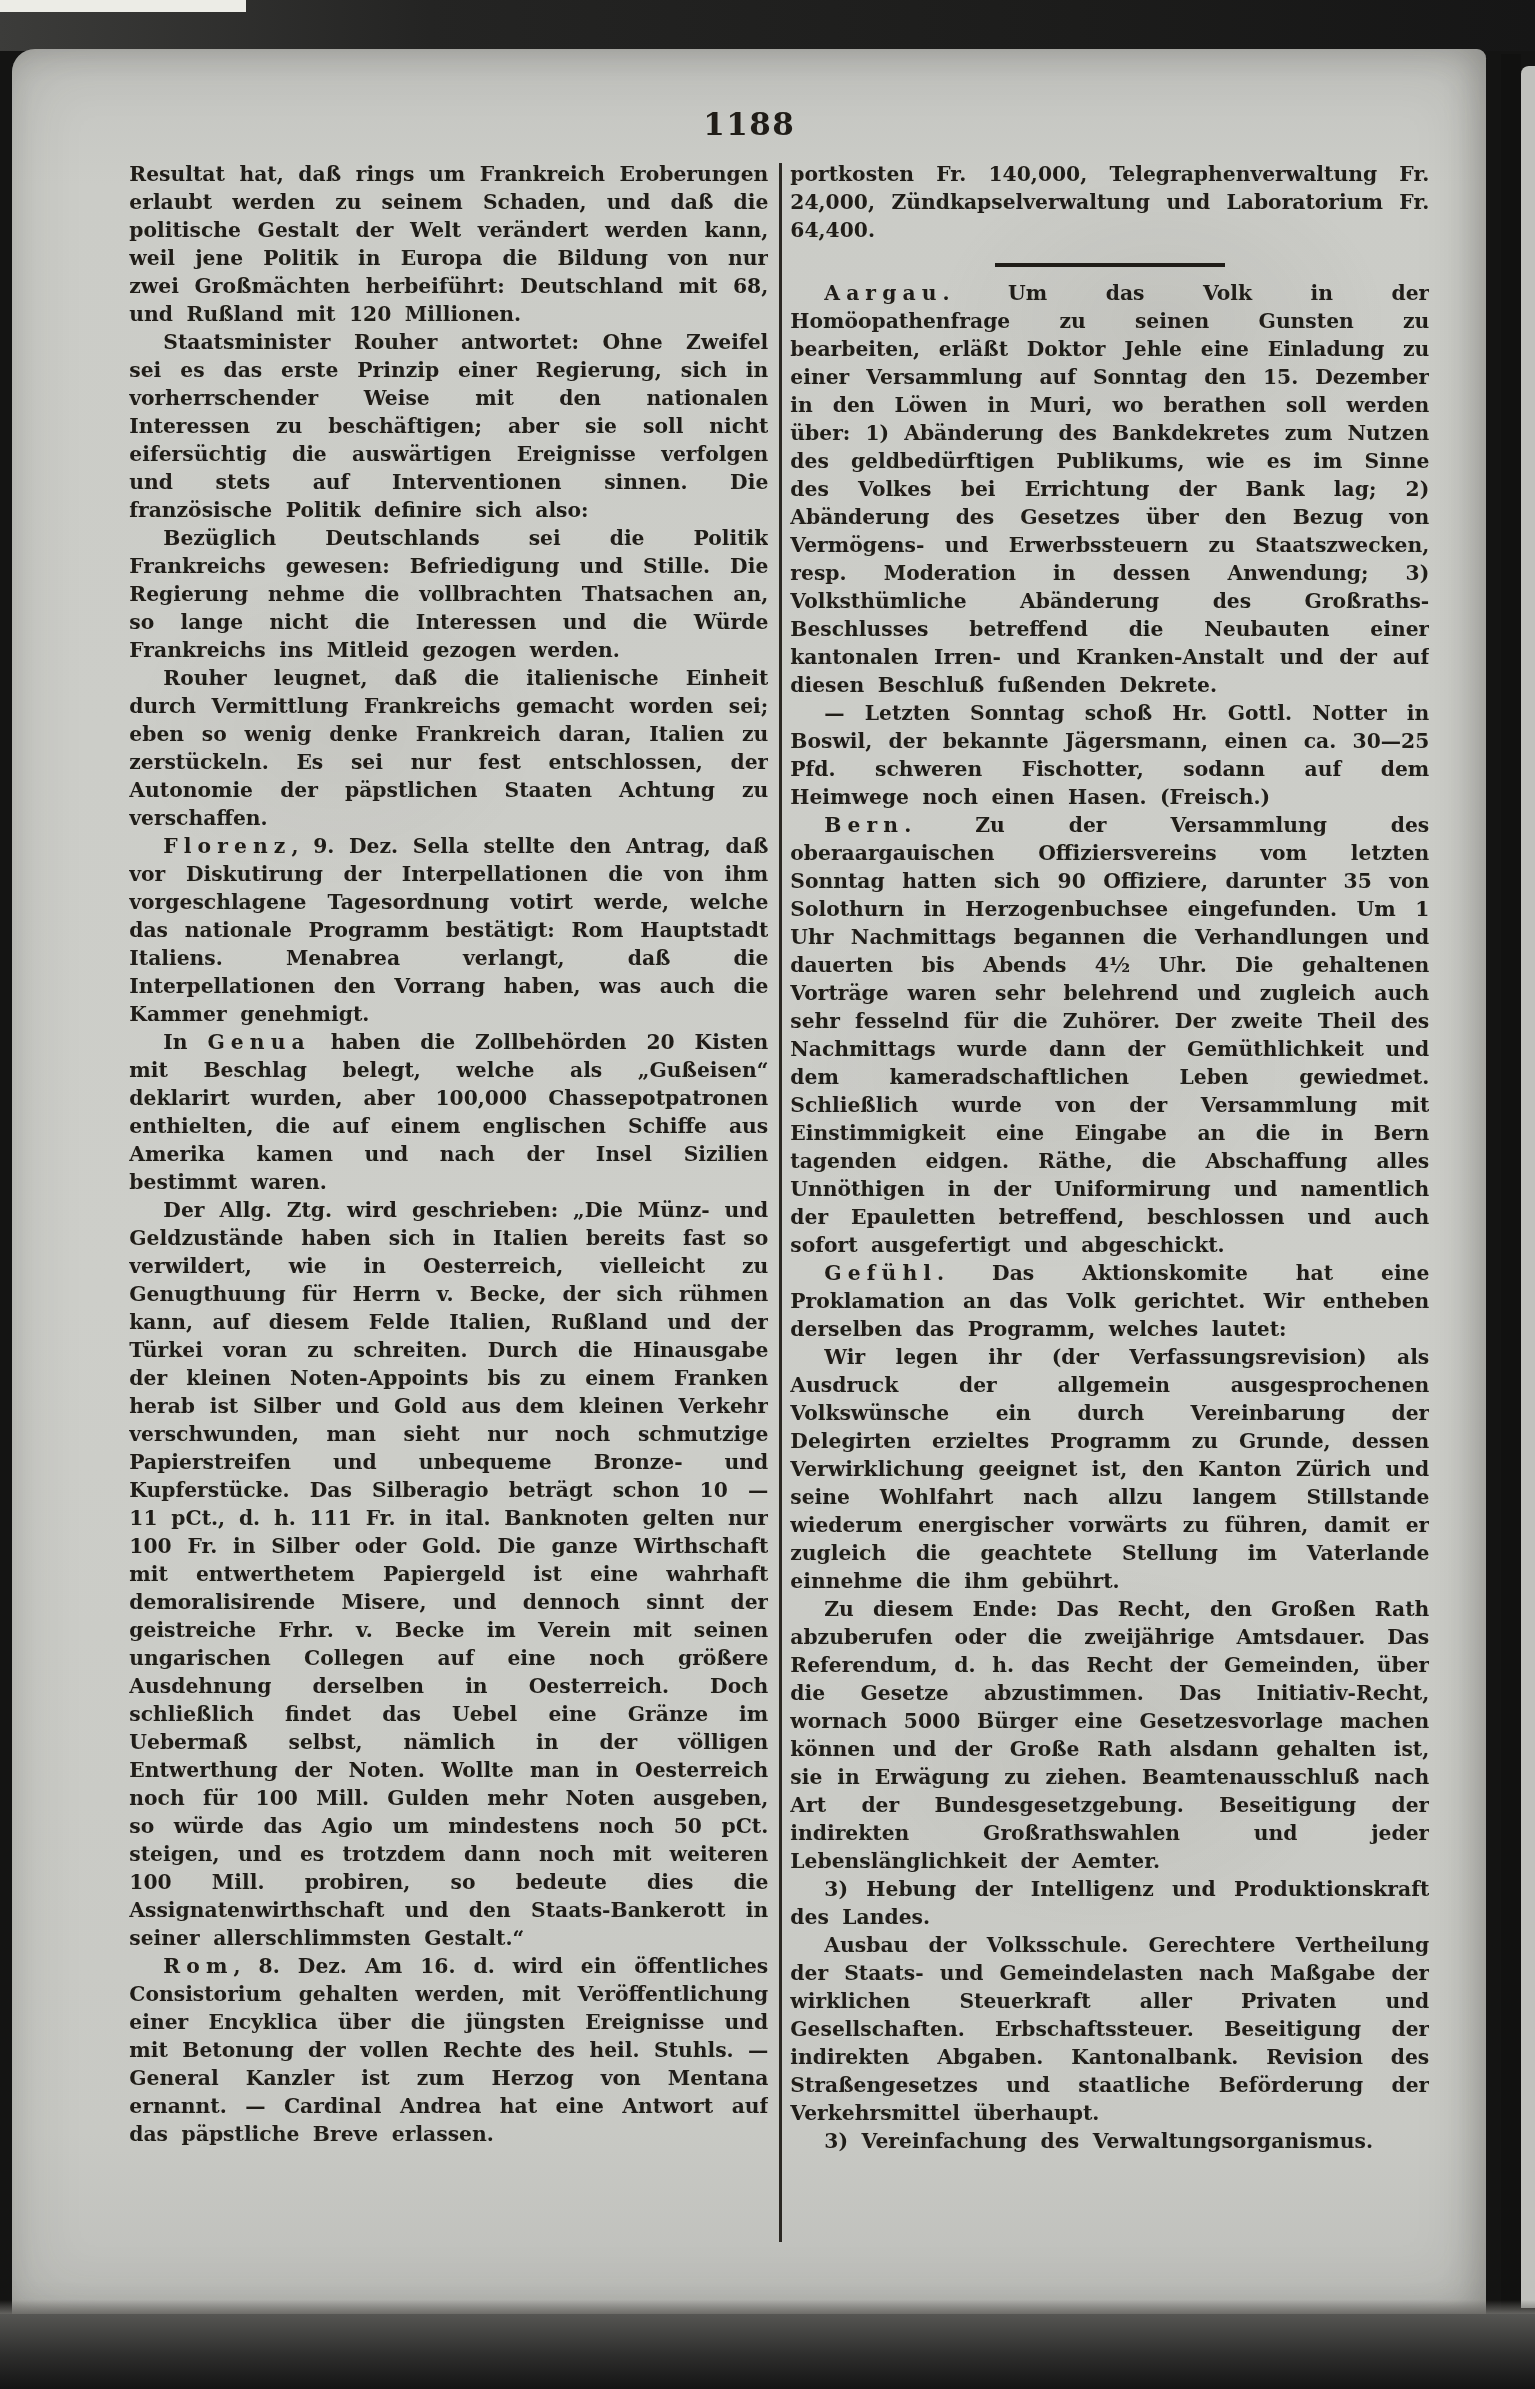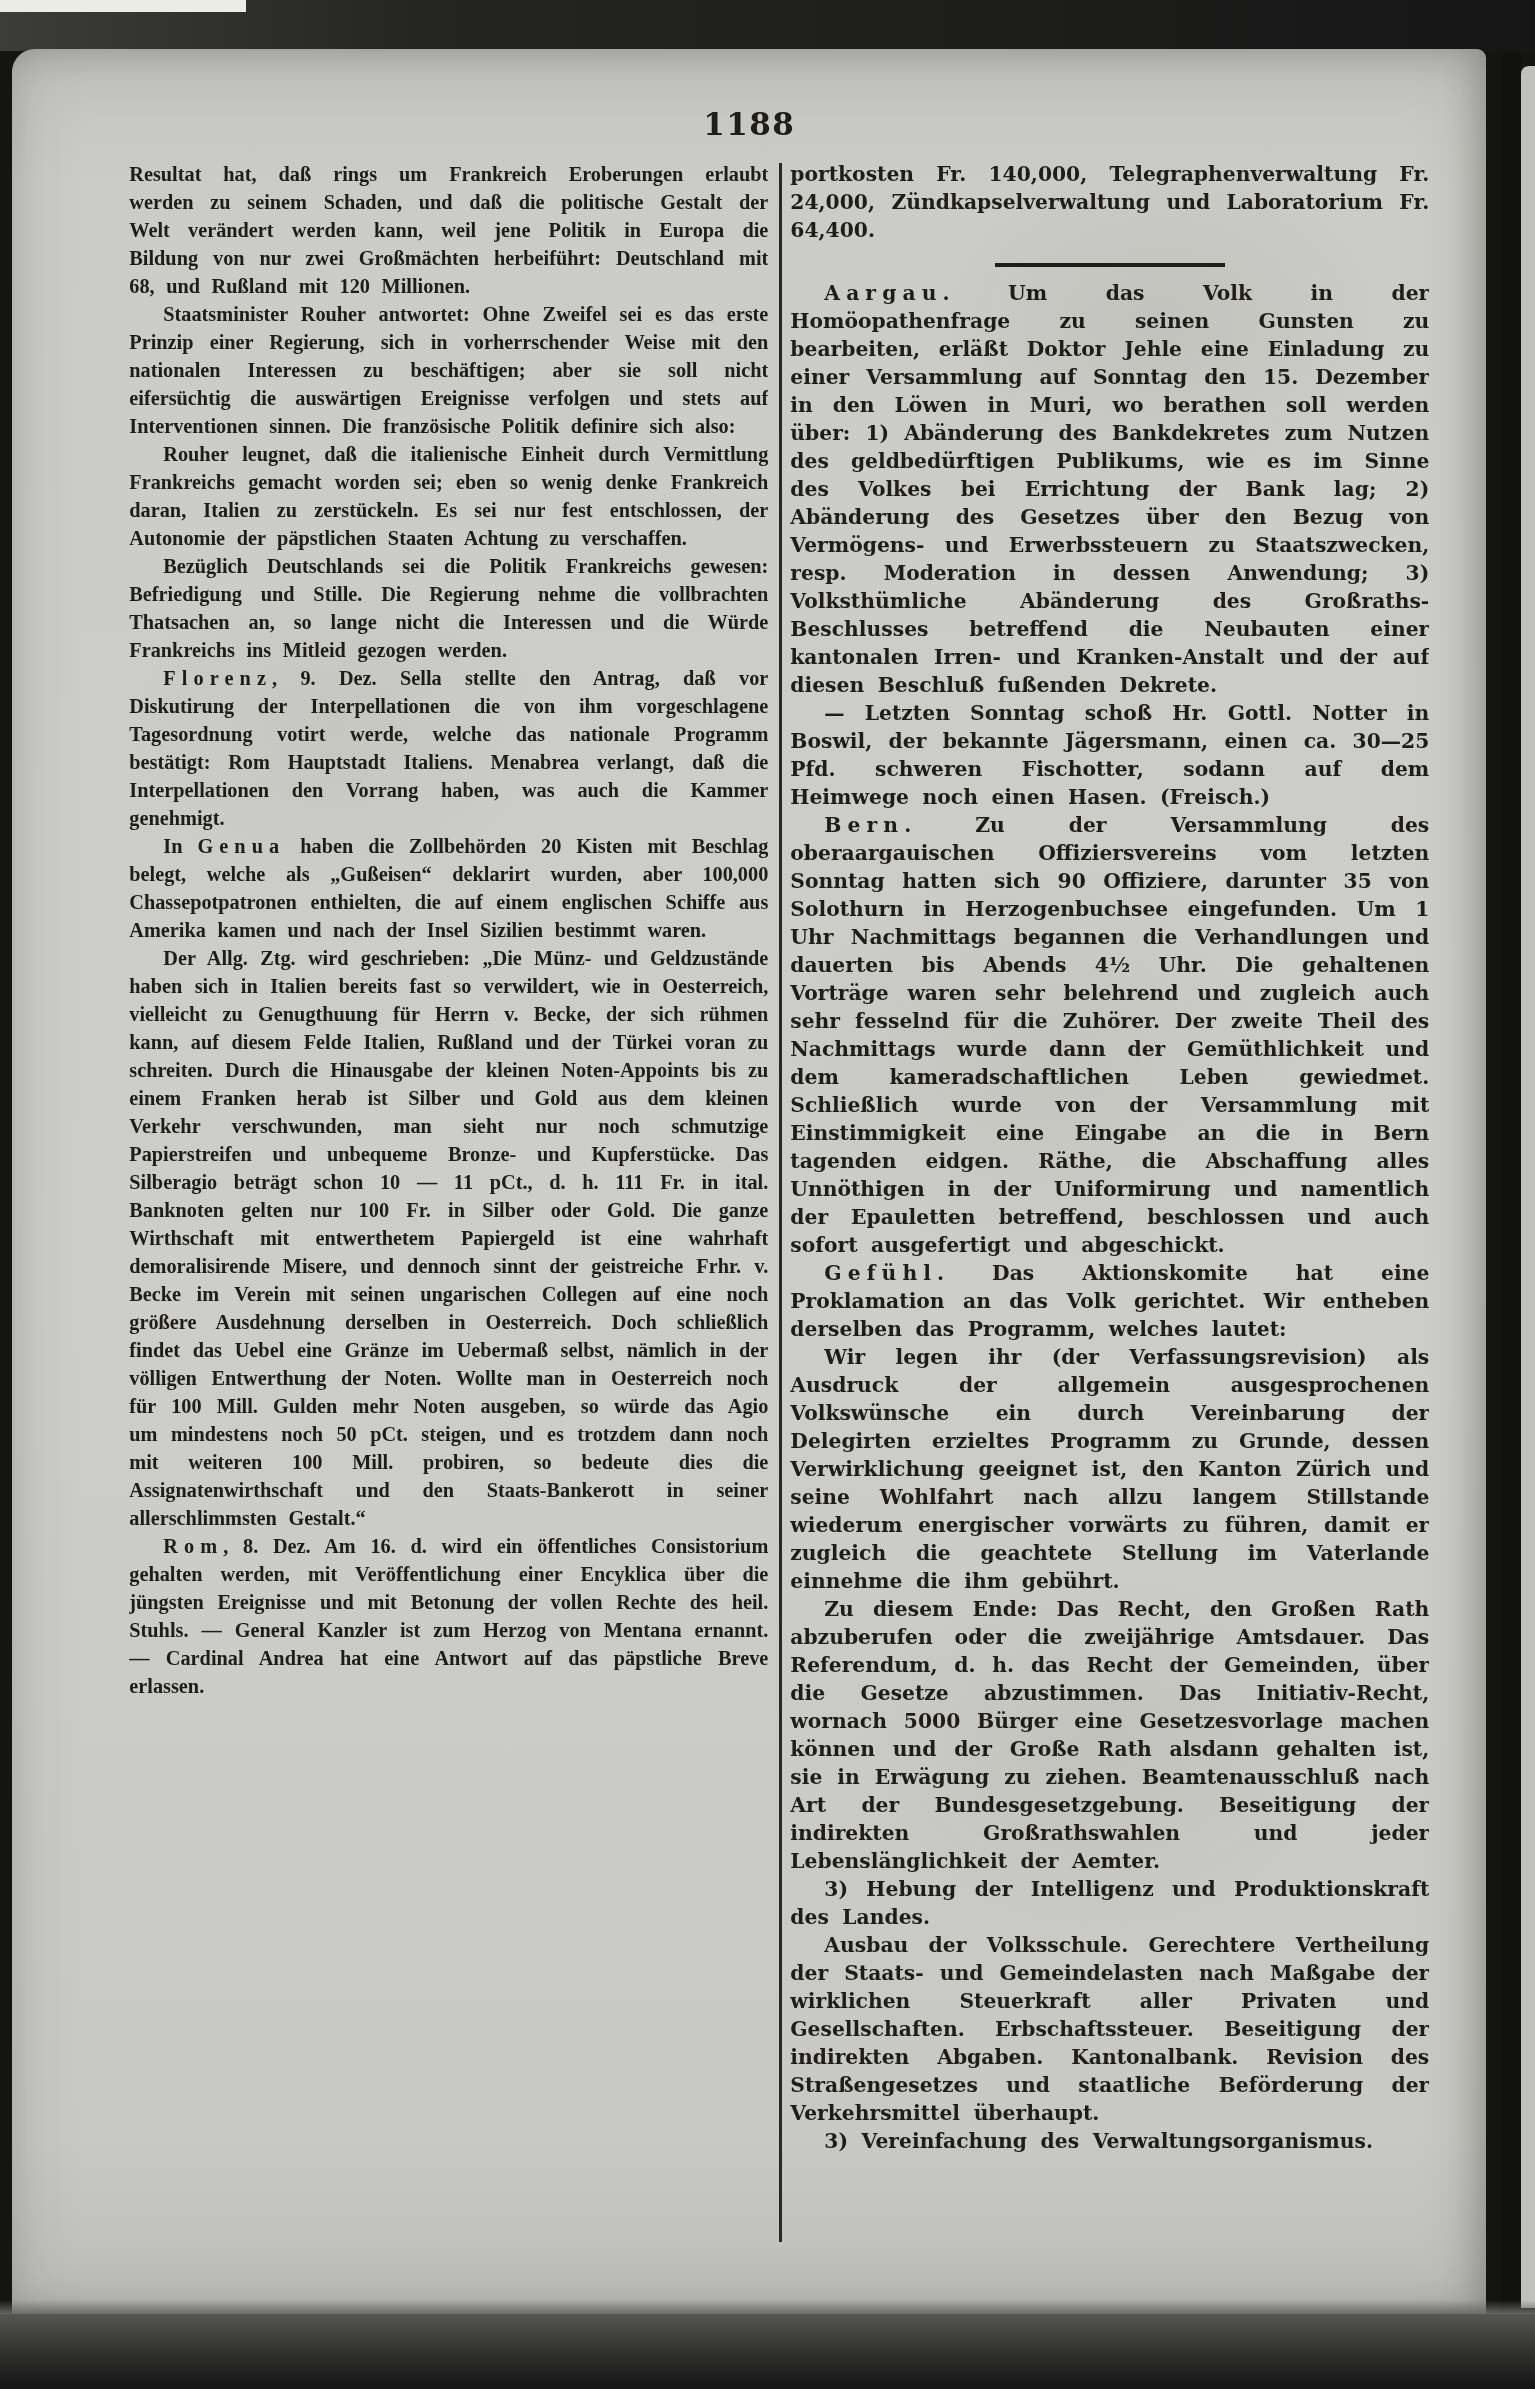--- a/index.html
+++ b/index.html
@@ -31,21 +31,21 @@
   .bottom-edge-shadow{position:absolute;left:0;top:2300px;width:1536px;height:15.4px;
          background:linear-gradient(180deg,rgba(60,58,54,0),#6b6a66);}
 
   #page-number{display:block;text-align:center;padding-top:57px;
          font-size:31px;font-weight:bold;letter-spacing:1.5px;color:#201d18;}
 
   #content{position:relative;margin-top:18.4px;padding:0 57px 0 117px;height:2088px;overflow:hidden;}
   .col{width:639px;height:2088px;overflow:hidden;color:#201d18;
        font-size:20.3px;line-height:28px;font-weight:bold;
        text-align:justify;word-spacing:.32em;}
-  #left-col{float:left;font-family:Liberation Serif, serif;}
+  #left-col{float:left;}
   #right-col{float:right;}
   #col-divider{position:absolute;left:767px;top:3.1px;width:2.3px;height:2079px;background:#2b2823;}
 
   .para{margin:0;text-indent:34px;}
   .para.noindent{text-indent:0;}
   .sperr{letter-spacing:6.1px;}
   .rule{width:230px;height:3.8px;background:#201d18;margin:18.4px auto 12.3px;}
 </style>
 </head>
 <body>
@@ -55,22 +55,22 @@
   <div class="top-corner-light"></div>
   <div class="page-gap"></div>
   <div class="next-page"></div>
 
   <div id="paper">
     <span id="page-number">1188</span>
     <div id="content">
       <div class="col" id="left-col">
           <p class="para noindent">Resultat hat, daß rings um Frankreich Eroberungen erlaubt werden zu seinem Schaden, und daß die politische Gestalt der Welt verändert werden kann, weil jene Politik in Europa die Bildung von nur zwei Großmächten herbeiführt: Deutschland mit 68, und Rußland mit 120 Millionen.</p>
           <p class="para">Staatsminister Rouher antwortet: Ohne Zweifel sei es das erste Prinzip einer Regierung, sich in vorherrschender Weise mit den nationalen Interessen zu beschäftigen; aber sie soll nicht eifersüchtig die auswärtigen Ereignisse verfolgen und stets auf Interventionen sinnen. Die französische Politik definire sich also:</p>
+          <p class="para">Bezüglich Deutschlands sei die Politik Frankreichs gewesen: Befriedigung und Stille. Die Regierung nehme die vollbrachten Thatsachen an, so lange nicht die Interessen und die Würde Frankreichs ins Mitleid gezogen werden.</p>
           <p class="para">Rouher leugnet, daß die italienische Einheit durch Vermittlung Frankreichs gemacht worden sei; eben so wenig denke Frankreich daran, Italien zu zerstückeln. Es sei nur fest entschlossen, der Autonomie der päpstlichen Staaten Achtung zu verschaffen.</p>
-          <p class="para">Bezüglich Deutschlands sei die Politik Frankreichs gewesen: Befriedigung und Stille. Die Regierung nehme die vollbrachten Thatsachen an, so lange nicht die Interessen und die Würde Frankreichs ins Mitleid gezogen werden.</p>
           <p class="para"><span class="sperr">Florenz</span>, 9. Dez. Sella stellte den Antrag, daß vor Diskutirung der Interpellationen die von ihm vorgeschlagene Tagesordnung votirt werde, welche das nationale Programm bestätigt: Rom Hauptstadt Italiens. Menabrea verlangt, daß die Interpellationen den Vorrang haben, was auch die Kammer genehmigt.</p>
           <p class="para">In <span class="sperr">Genua</span> haben die Zollbehörden 20 Kisten mit Beschlag belegt, welche als „Gußeisen“ deklarirt wurden, aber 100,000 Chassepotpatronen enthielten, die auf einem englischen Schiffe aus Amerika kamen und nach der Insel Sizilien bestimmt waren.</p>
           <p class="para">Der Allg. Ztg. wird geschrieben: „Die Münz- und Geldzustände haben sich in Italien bereits fast so verwildert, wie in Oesterreich, vielleicht zu Genugthuung für Herrn v. Becke, der sich rühmen kann, auf diesem Felde Italien, Rußland und der Türkei voran zu schreiten. Durch die Hinausgabe der kleinen Noten-Appoints bis zu einem Franken herab ist Silber und Gold aus dem kleinen Verkehr verschwunden, man sieht nur noch schmutzige Papierstreifen und unbequeme Bronze- und Kupferstücke. Das Silberagio beträgt schon 10 — 11 pCt., d. h. 111 Fr. in ital. Banknoten gelten nur 100 Fr. in Silber oder Gold. Die ganze Wirthschaft mit entwerthetem Papiergeld ist eine wahrhaft demoralisirende Misere, und dennoch sinnt der geistreiche Frhr. v. Becke im Verein mit seinen ungarischen Collegen auf eine noch größere Ausdehnung derselben in Oesterreich. Doch schließlich findet das Uebel eine Gränze im Uebermaß selbst, nämlich in der völligen Entwerthung der Noten. Wollte man in Oesterreich noch für 100 Mill. Gulden mehr Noten ausgeben, so würde das Agio um mindestens noch 50 pCt. steigen, und es trotzdem dann noch mit weiteren 100 Mill. probiren, so bedeute dies die Assignatenwirthschaft und den Staats-Bankerott in seiner allerschlimmsten Gestalt.“</p>
           <p class="para"><span class="sperr">Rom</span>, 8. Dez. Am 16. d. wird ein öffentliches Consistorium gehalten werden, mit Veröffentlichung einer Encyklica über die jüngsten Ereignisse und mit Betonung der vollen Rechte des heil. Stuhls. — General Kanzler ist zum Herzog von Mentana ernannt. — Cardinal Andrea hat eine Antwort auf das päpstliche Breve erlassen.</p>
         </div>
       <div class="col" id="right-col">
           <p class="para noindent">portkosten Fr. 140,000, Telegraphenverwaltung Fr. 24,000, Zündkapselverwaltung und Laboratorium Fr. 64,400.</p>
           <div class="rule"></div>
           <p class="para"><span class="sperr">Aargau</span>. Um das Volk in der Homöopathenfrage zu seinen Gunsten zu bearbeiten, erläßt Doktor Jehle eine Einladung zu einer Versammlung auf Sonntag den 15. Dezember in den Löwen in Muri, wo berathen soll werden über: 1) Abänderung des Bankdekretes zum Nutzen des geldbedürftigen Publikums, wie es im Sinne des Volkes bei Errichtung der Bank lag; 2) Abänderung des Gesetzes über den Bezug von Vermögens- und Erwerbssteuern zu Staatszwecken, resp. Moderation in dessen Anwendung; 3) Volksthümliche Abänderung des Großraths-Beschlusses betreffend die Neubauten einer kantonalen Irren- und Kranken-Anstalt und der auf diesen Beschluß fußenden Dekrete.</p>
           <p class="para">— Letzten Sonntag schoß Hr. Gottl. Notter in Boswil, der bekannte Jägersmann, einen ca. 30—25 Pfd. schweren Fischotter, sodann auf dem Heimwege noch einen Hasen. (Freisch.)</p>

